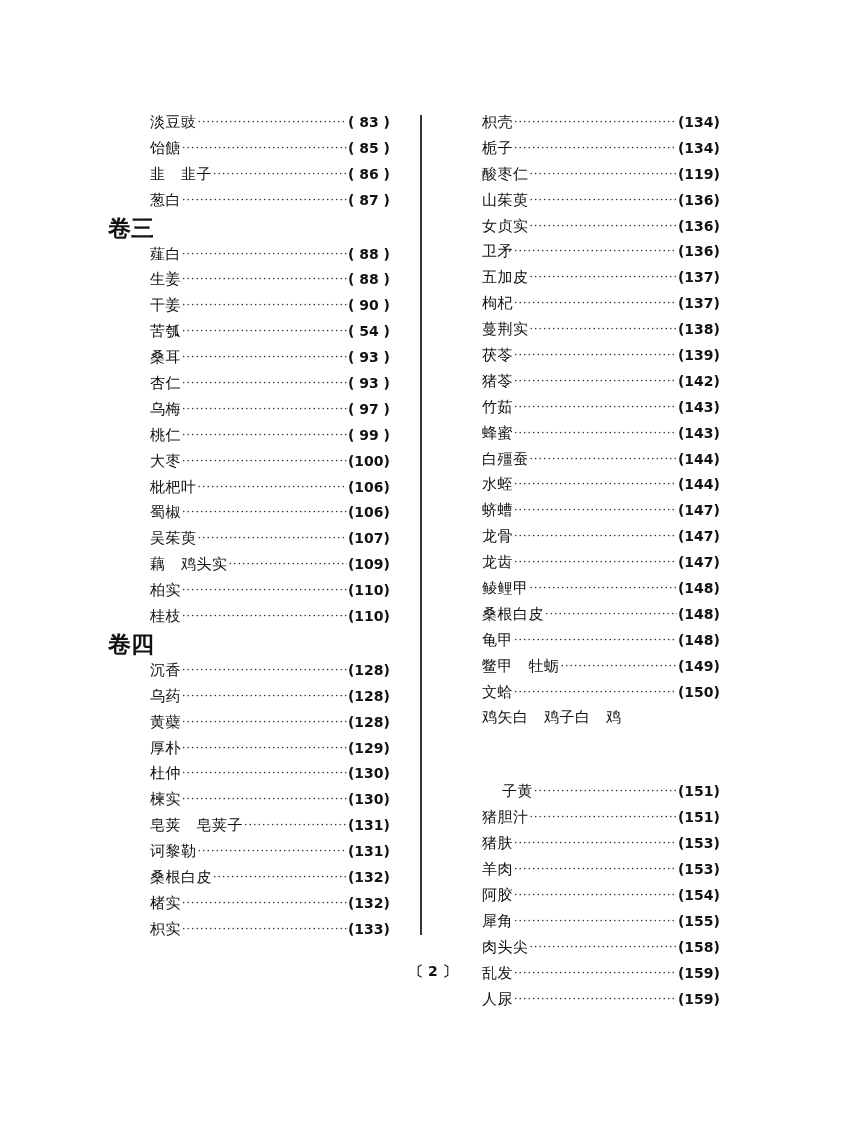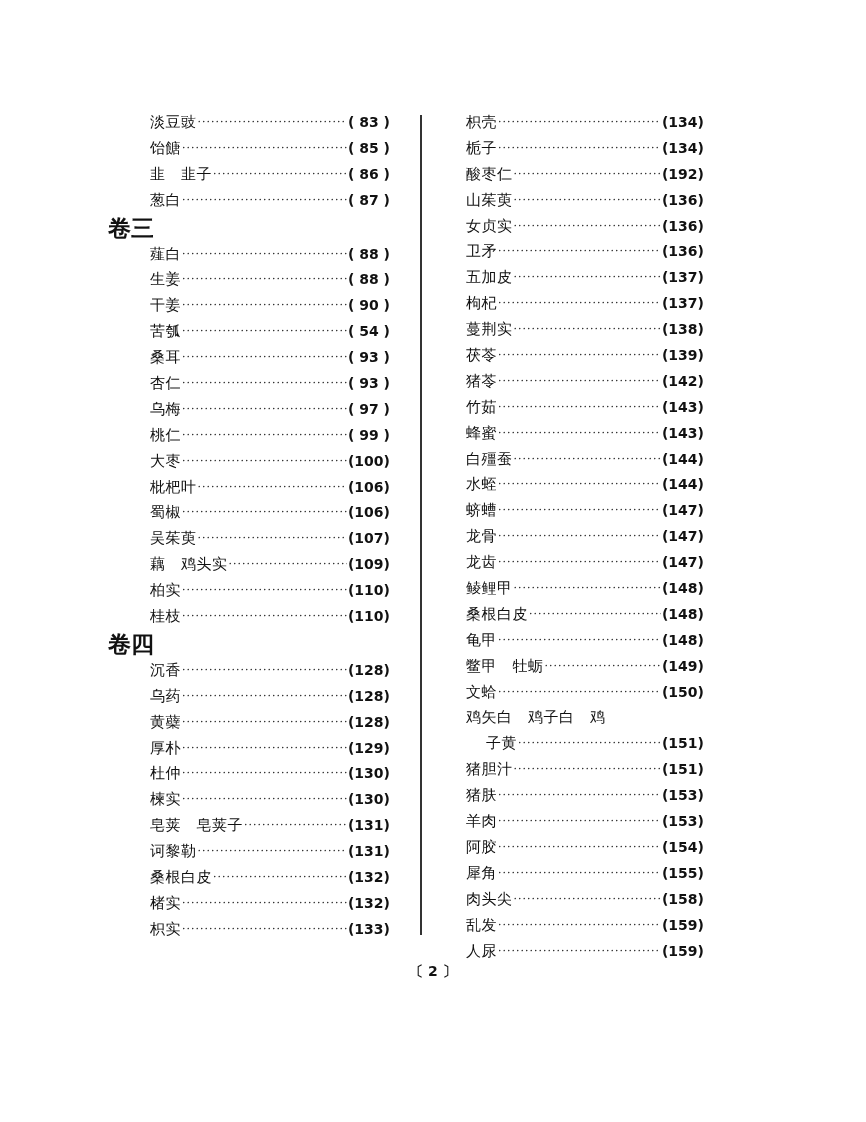--- a/index.html
+++ b/index.html
@@ -1,26 +1,26 @@
 <!DOCTYPE html>
 <html><head>
 <meta charset="utf-8">
 <style>
   html, body { margin:0; padding:0; background:#ffffff; }
   body { width:866px; height:1122px; position:relative; overflow:hidden;
          font-family: "DejaVu Serif", "Liberation Serif", serif; color:#111; }
   .page { position:absolute; left:0; top:0; width:712px; height:1122px; }
   .col { position:absolute; top:110px; }
   .col-left { left:108px; width:282px; }
-  .col-right { left:466px; width:238px; }
+  .col-right { left:482px; width:238px; }
   .divider { position:absolute; left:420px; top:115px; width:1.5px; height:820px; background:#333; }
   .row { height:25.9px; line-height:25.9px; font-size:15px; display:flex; align-items:center; white-space:nowrap; }
   .row.entry { padding-left:42px; }
   .col-right .row.entry { padding-left:0; }
-  .row.cont { padding-left:20px; }
+  .row.cont { padding-left:20px;margin-top:48px; }
   .col-right .row.cont { padding-left:20px; }
   .row .name { flex:0 0 auto; letter-spacing:0.5px; }
   .row .dots { flex:1 1 auto; overflow:hidden; margin:0 1px; color:#222; font-size:11px; letter-spacing:1px; }
   .row .dots::before { content:"··································································································"; }
   .row .page-no { flex:0 0 auto; font-family:"DejaVu Sans", "Liberation Sans", sans-serif; font-weight:bold; font-size:14px; }
   .row.vol { font-weight:bold; font-size:23px; height:28px; line-height:28px; font-family:"DejaVu Sans", sans-serif; }
   .row.plain { padding-left:0;text-align:right; }
   .footer { position:absolute; top:963px; left:0; width:866px; text-align:center;
             font-family:"DejaVu Sans", sans-serif; font-weight:bold; font-size:14px; }
 </style>
@@ -190,21 +190,21 @@
         <span class="page-no">(134)</span>
       </div>
       <div class="row entry">
         <span class="name">栀子</span>
         <span class="dots"></span>
         <span class="page-no">(134)</span>
       </div>
       <div class="row entry">
         <span class="name">酸枣仁</span>
         <span class="dots"></span>
-        <span class="page-no">(192)</span>
+        <span class="page-no">(119)</span>
       </div>
       <div class="row entry">
         <span class="name">山茱萸</span>
         <span class="dots"></span>
         <span class="page-no">(136)</span>
       </div>
       <div class="row entry">
         <span class="name">女贞实</span>
         <span class="dots"></span>
         <span class="page-no">(136)</span>

